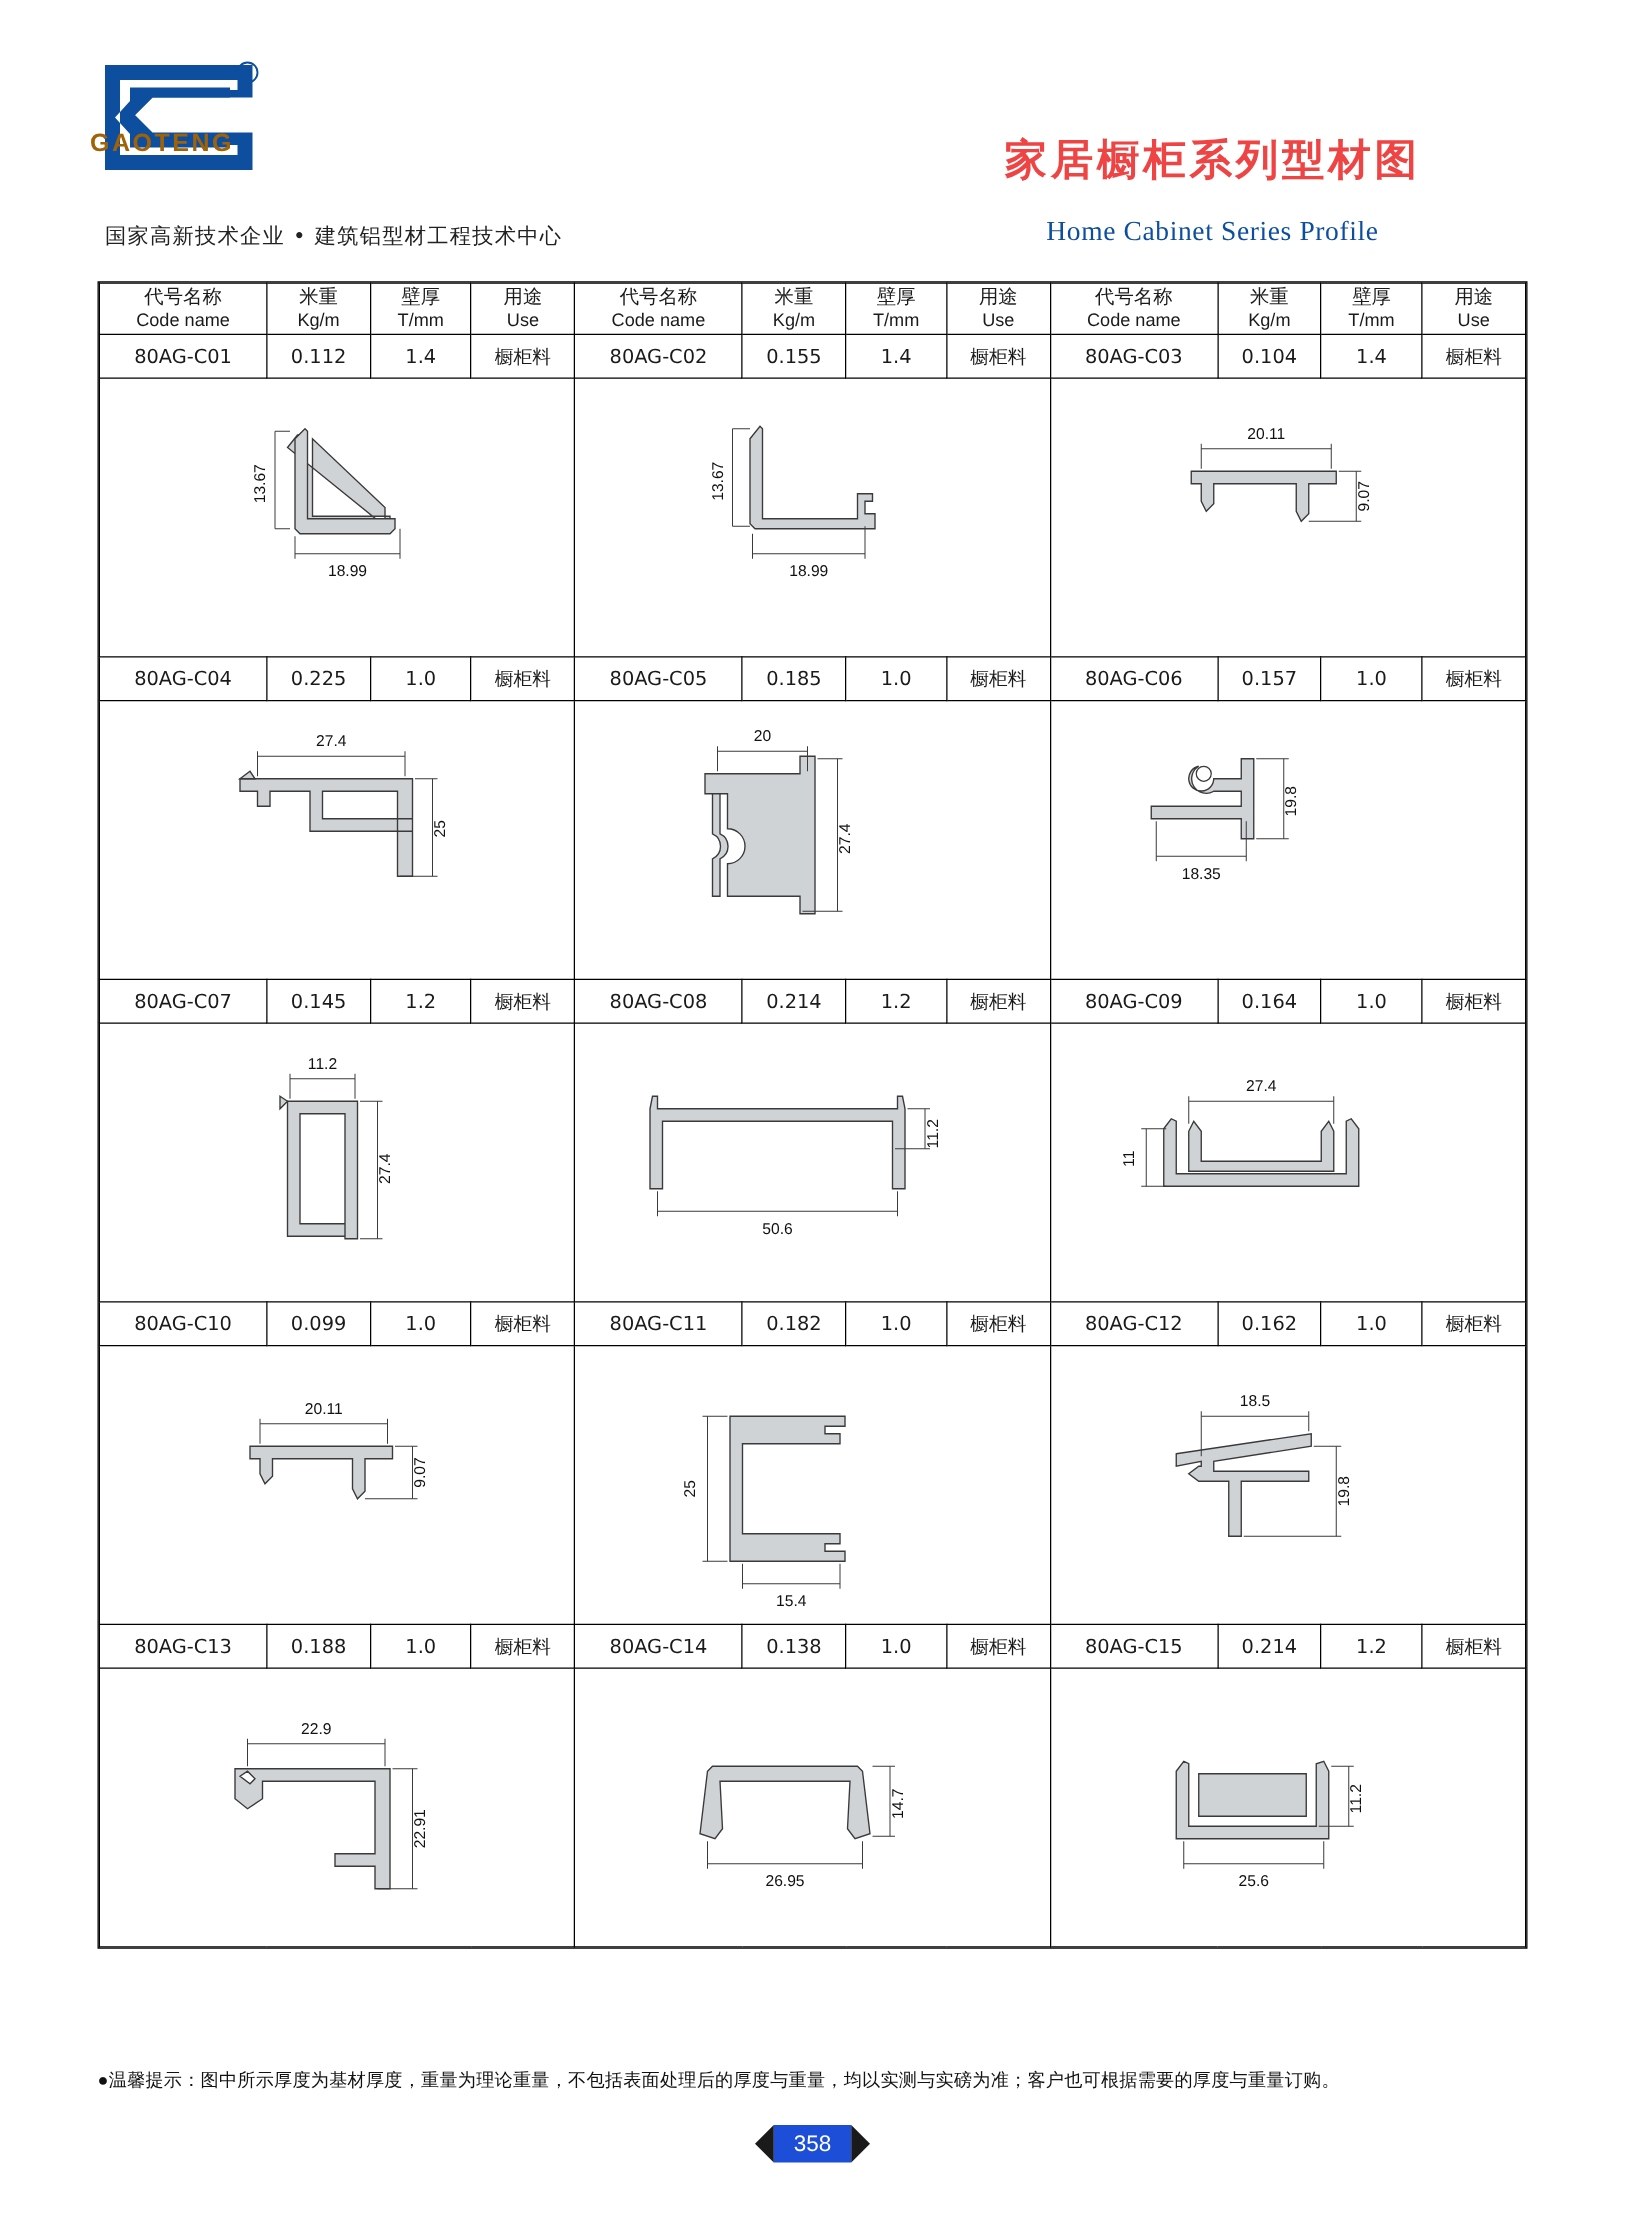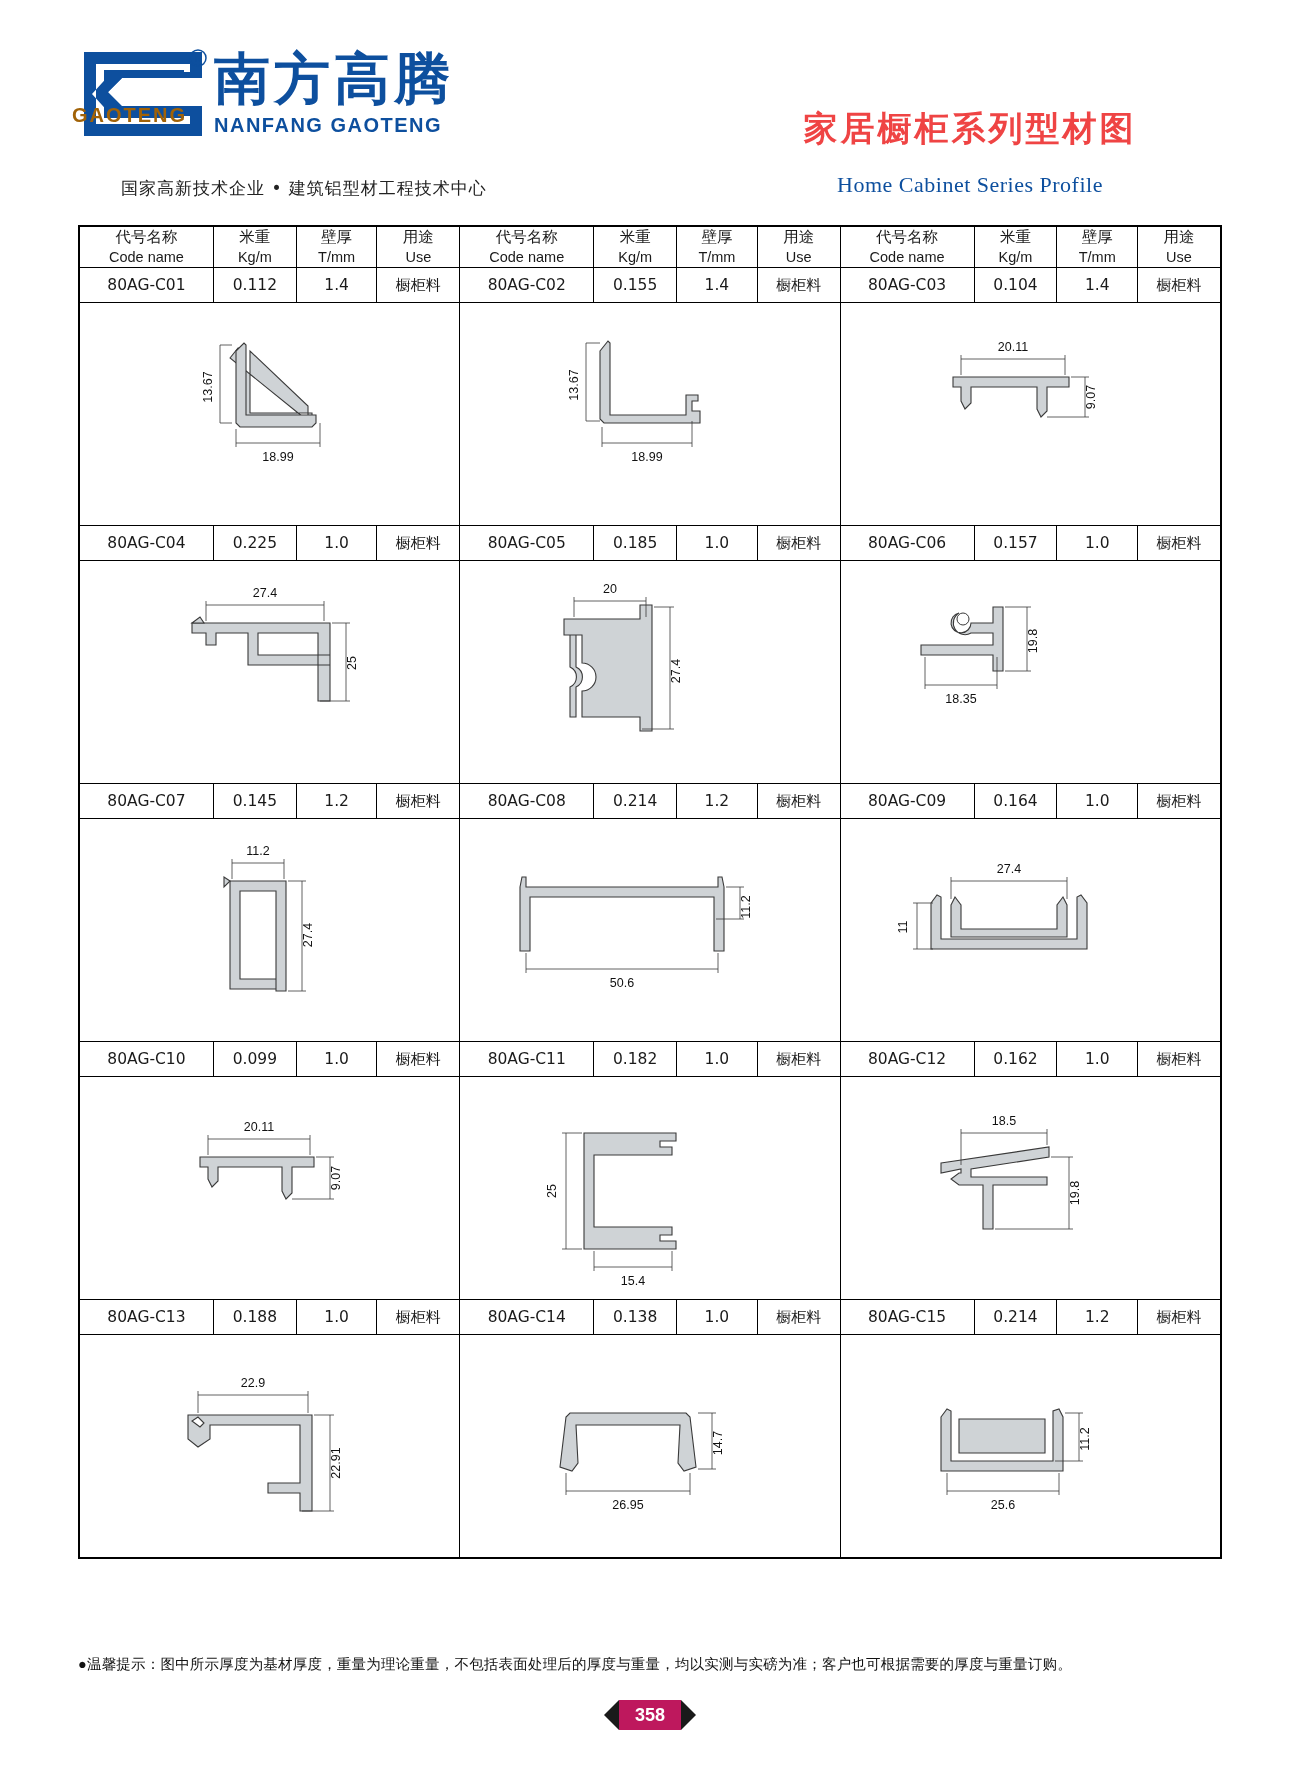--- a/index.html
+++ b/index.html
@@ -52,21 +52,20 @@
     letter-spacing:2px;
     color:#a16207;
   }
   .tagline {
     position:absolute; left:84px; top:177px;
     font-family:"DejaVu Sans", sans-serif;
     font-size:17px;
     color:#222;
     letter-spacing:1px;
     white-space:nowrap;
-    margin-left:37px;
   }
   .title-block {
     position:absolute; right:70px; top:108px;
     text-align:center;
     width:520px;
   }
   .title-cn {
     font-family:"DejaVu Sans", sans-serif;
     font-weight:bold;
     font-size:34px;
@@ -136,27 +135,26 @@
     letter-spacing:0.2px;
     white-space:nowrap;
   }
   .pagenum-wrap {
     position:absolute;
     left:0; right:0; top:1700px;
     display:flex; justify-content:center;
   }
   .pagenum {
     width:62px; height:30px;
-    background:#be185d;
+    background:#1d4ed8;
     color:#fff;
     display:flex; align-items:center; justify-content:center;
     font-family:"Liberation Sans", sans-serif;
     font-size:18px;
     position:relative;
-    font-weight:bold;
   }
   .pagenum:before, .pagenum:after {
     content:"";
     position:absolute;
     top:0;
     width:0; height:0;
     border-top:15px solid transparent;
     border-bottom:15px solid transparent;
   }
   .pagenum:before { left:-15px; border-right:15px solid #1a1a1a; }
@@ -174,24 +172,20 @@
 
   <div class="logo-block">
     <div class="logo-mark">
       <svg width="130" height="92" viewBox="0 0 130 92">
         <path d="M6,4 H124 V30 H44 L30,44 L44,58 H124 V88 H6 Z" fill="#0d4f9e"></path>
         <path d="M18,16 H112 V24 H34 L14,46 L34,68 H112 V76 H18 Z" fill="#ffffff"></path>
         <path d="M26,22 H106 V30 H44 L28,46 L44,62 H106 V70 H26 Z" fill="#0d4f9e"></path>
         <circle cx="120" cy="10" r="8" fill="none" stroke="#0d4f9e" stroke-width="1.5"></circle>
         <text x="120" y="14" font-size="9" fill="#0d4f9e" text-anchor="middle" font-family="Liberation Sans">R</text>
       </svg>
-    </div>
-    <div class="logo-text-wrap">
-      <div class="logo-cn">南方高腾</div>
-      <div class="logo-en">NANFANG GAOTENG</div>
     </div>
   </div>
   <div class="logo-brandword">GAOTENG</div>
 
   <div class="tagline">国家高新技术企业 • 建筑铝型材工程技术中心</div>
 
   <div class="title-block">
     <div class="title-cn">家居橱柜系列型材图</div>
     <div class="title-en">Home Cabinet Series Profile</div>
   </div>

